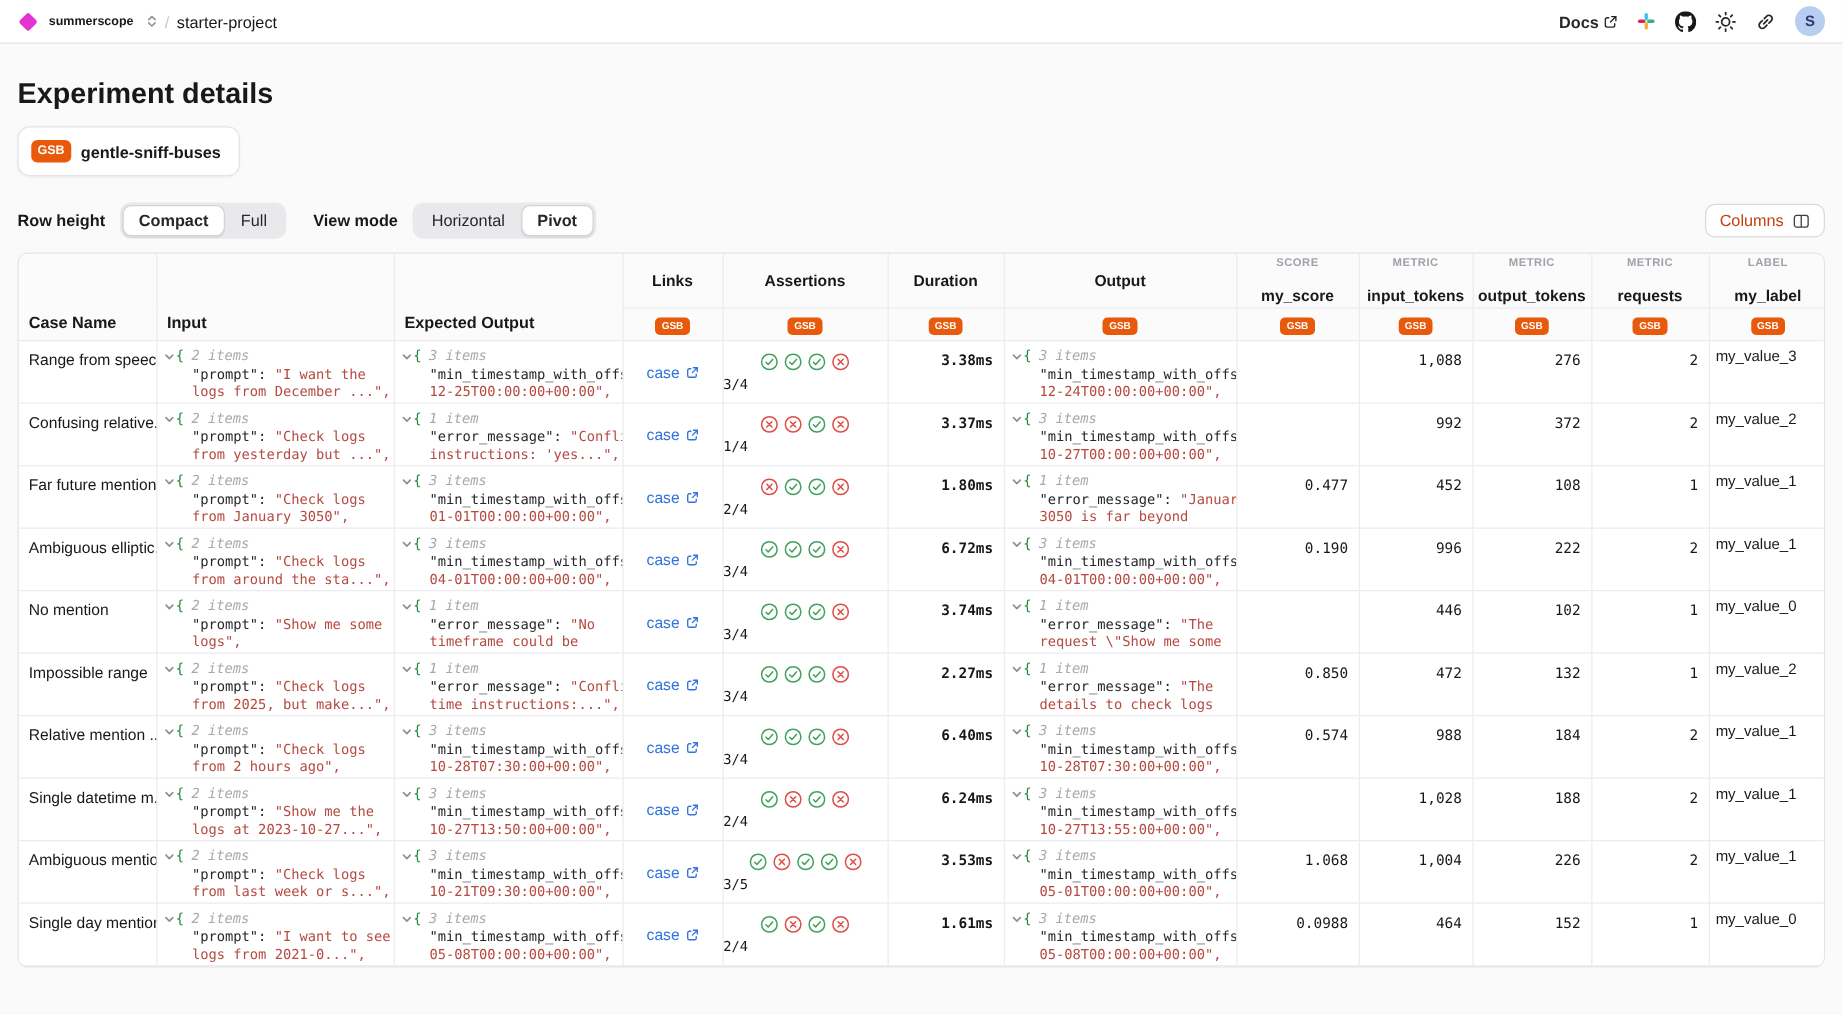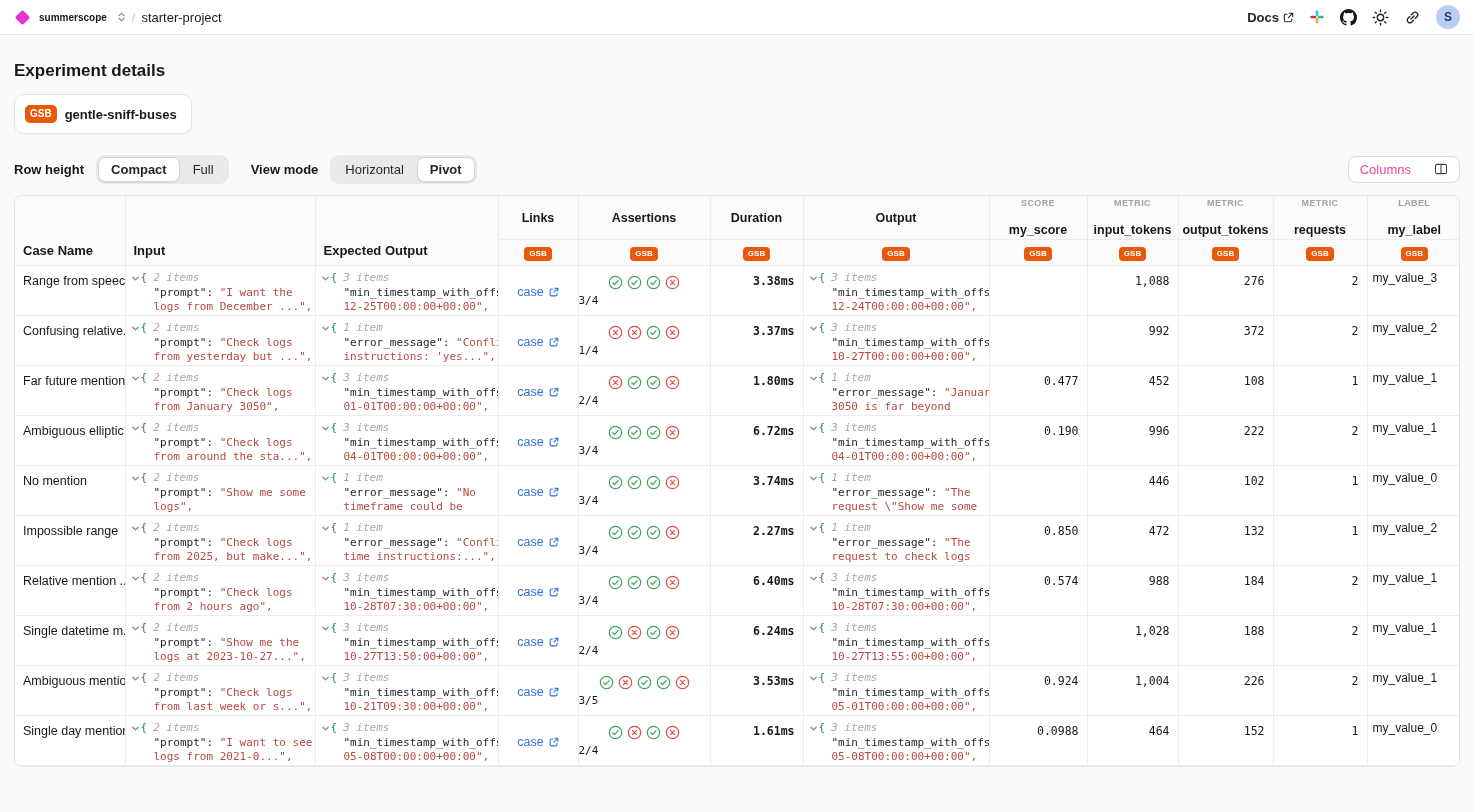--- a/index.html
+++ b/index.html
@@ -26,38 +26,38 @@
   .nav-item{display:flex;align-items:center;gap:5px;padding:0 13px;font-size:13px;color:#3f3f46;cursor:pointer;position:relative;text-decoration:none}
   .nav-item.active{color:#111;font-weight:700;border-bottom:2px solid #52525b}
   .beta-badge{background:var(--brand);color:#fff;font-size:8px;font-weight:700;padding:2px 6px;border-radius:8px;line-height:1}
   .top-actions{margin-left:auto;display:flex;align-items:center;gap:15px}
   .docs-link{display:flex;align-items:center;gap:4px;font-size:13px;font-weight:600;color:#27272a;cursor:pointer}
   .icon-btn{display:flex;align-items:center;justify-content:center;cursor:pointer;line-height:0}
   .avatar{width:24px;height:24px;border-radius:50%;background:#b7cdf1;color:#2b3a67;font-size:12px;font-weight:700;
     display:flex;align-items:center;justify-content:center;cursor:pointer}
   
   .content{padding:0 14px}
-  .page-title{font-size:17px;font-weight:700;margin:26px 0 13px}
+  .page-title{font-size:23px;font-weight:700;margin:26px 0 13px}
   .exp-card{display:inline-block;background:#fff;border:1px solid var(--border);border-radius:10px;
     padding:10px 14px 10px 10px;box-shadow:0 1px 2px rgba(0,0,0,.04)}
   .exp-card-row{display:flex;align-items:center;gap:8px}
   .gsb-badge{background:var(--orange);color:#fff;font-weight:700;border-radius:5px;line-height:1}
   .gsb-badge.card{font-size:10px;padding:4px 5px}
   .exp-name{font-size:13px;font-weight:700}
   .exp-meta{margin-left:39px;font-size:10px;color:var(--muted);line-height:1.4}
   .trace-link{color:var(--link);font-size:10px;font-weight:600;display:inline-flex;align-items:center;gap:3px;cursor:pointer;margin-top:2px}
   
   .controls{display:flex;align-items:center;gap:10px;margin:21px 0 11px}
   .ctl-label{font-size:13px;font-weight:600;margin-right:2px}
   .ctl-label.second{margin-left:12px}
   .seg{background:#e9e9ec;border-radius:9px;padding:2px;display:flex}
   .seg-opt{font-size:13px;padding:4px 12px;border-radius:7px;color:#27272a;cursor:pointer;border:1px solid transparent}
   .seg-opt.selected{background:#fff;border:1px solid #d4d4d8;font-weight:600;box-shadow:0 1px 1px rgba(0,0,0,.06)}
   .columns-btn{margin-left:auto;background:#fff;border:1px solid #d9d9de;border-radius:8px;padding:5px 11px;
-    font-size:13px;display:flex;gap:23px;align-items:flex-start;cursor:pointer;color:#ec4899}
+    font-size:13px;display:flex;gap:7px;align-items:flex-end;cursor:pointer;color:#c2410c}
   
   .table-wrap{border:1px solid var(--border);border-radius:8px;overflow:hidden;background:#fff}
   table{border-collapse:collapse;table-layout:fixed;width:1446px}
   th,td{border-right:1px solid var(--border-light);border-bottom:1px solid var(--border-light)}
   th:last-child,td:last-child{border-right:none}
   thead th{background:#fbfbfc;font-weight:700;color:#18181b;font-size:12.5px}
   th.group-label{height:34px;vertical-align:middle;text-align:center;padding:2px}
   th.rowspan-col{vertical-align:bottom;text-align:left;padding:7px 8px;font-size:13px}
   th.badge-cell{height:26px;text-align:center;vertical-align:middle}
   .hdr-kind{display:block;font-size:9px;color:#a1a1aa;font-weight:600;letter-spacing:.4px;margin-bottom:15px}
@@ -741,21 +741,21 @@
                   <span class="j-chev">
                     <svg width="9" height="9" viewBox="0 0 10 10">
                       <path d="M2 3.5l3 3 3-3" fill="none" stroke="#8e8e96" stroke-width="1.5" stroke-linecap="round" stroke-linejoin="round"></path>
                     </svg>
                   </span>
                   <span class="j-brace">{</span>
                   <span class="j-count">1 item</span>
                 </div>
                 <div class="json-lines">
                   <div class="jl"><span class="j-key">"error_message": </span><span class="j-str">"The</span></div>
-                  <div class="jl"><span class="j-str">request to check logs</span></div>
+                  <div class="jl"><span class="j-str">details to check logs</span></div>
                 </div>
               </div>
             </td>
             <td class="num-cell">0.850</td>
             <td class="num-cell">472</td>
             <td class="num-cell">132</td>
             <td class="num-cell">1</td>
             <td class="label-cell">my_value_2</td>
           </tr>
           <tr>
@@ -1010,21 +1010,21 @@
                   </span>
                   <span class="j-brace">{</span>
                   <span class="j-count">3 items</span>
                 </div>
                 <div class="json-lines">
                   <div class="jl"><span class="j-key">"min_timestamp_with_offset":</span></div>
                   <div class="jl"><span class="j-str">05-01T00:00:00+00:00",</span></div>
                 </div>
               </div>
             </td>
-            <td class="num-cell">0.924</td>
+            <td class="num-cell">1.068</td>
             <td class="num-cell">1,004</td>
             <td class="num-cell">226</td>
             <td class="num-cell">2</td>
             <td class="label-cell">my_value_1</td>
           </tr>
           <tr>
             <td class="case-cell">Single day mention</td>
             <td>
               <div class="json">
                 <div class="json-head">

